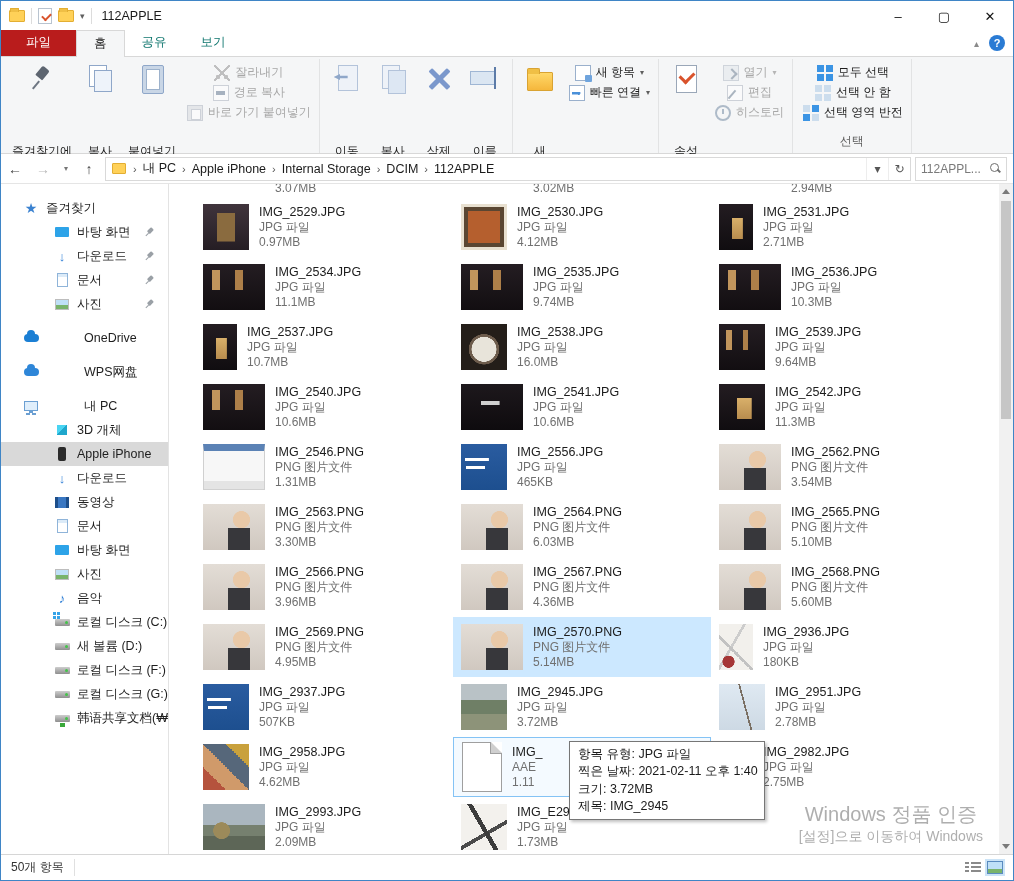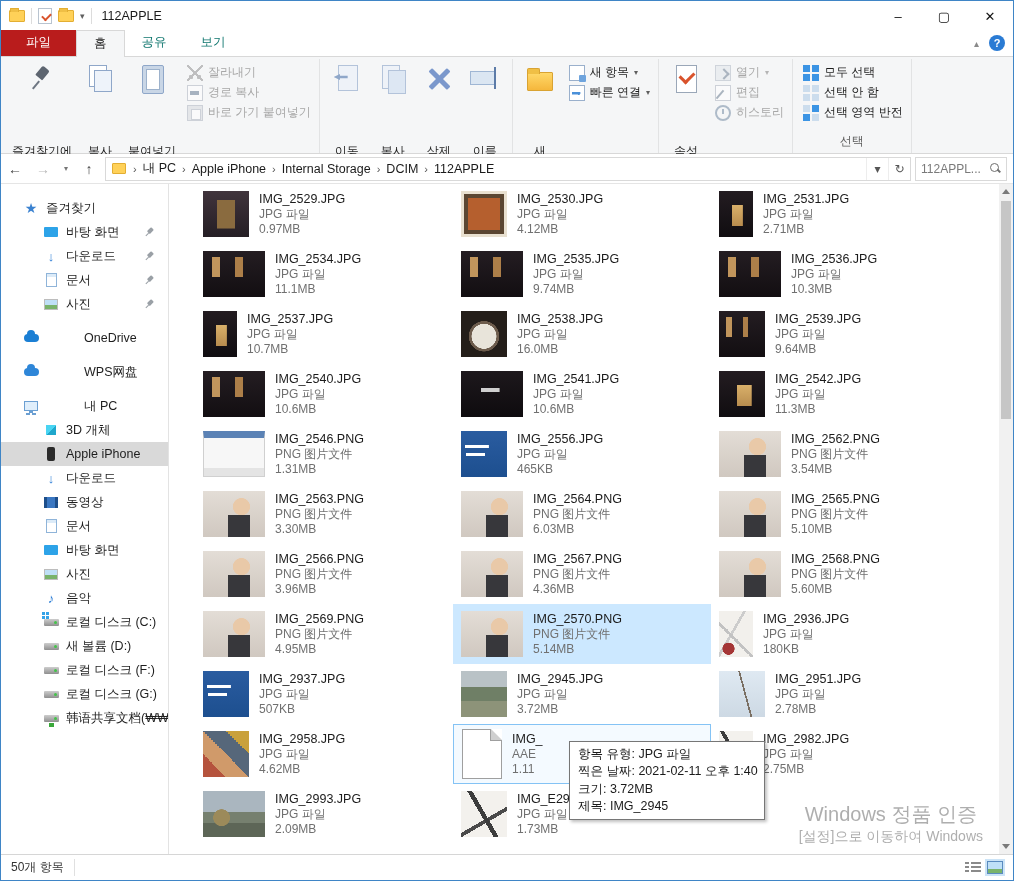--- a/index.html
+++ b/index.html
@@ -29,21 +29,21 @@
   .collapse-caret { color:#8a8a8a; font-size:10px; }
   .help-circle { width:16px; height:16px; border-radius:50%; background:#2a7bd4; color:#fff; font-size:11px; font-weight:bold; display:flex; align-items:center; justify-content:center; }
 
   
   .ribbon { height:97px; background:#f5f6f7; border-bottom:1px solid #d8d8d8; display:flex; align-items:stretch; padding:2px 0 0 2px; flex:0 0 auto; }
   .rgroup { display:flex; flex-direction:column; border-right:1px solid #e2e3e4; padding:1px 4px 0; }
   .rbody { display:flex; align-items:flex-start; flex:1 1 auto; }
   .rlabel { text-align:center; color:#5d5d5d; font-size:12px; padding:2px 6px 3px; }
   .rlarge { display:flex; flex-direction:column; align-items:center; padding:3px 5px 2px; min-width:46px; max-width:78px; background:none; border:none; font:inherit; color:#1e1e1e;gap:48px; }
   .rlarge .lbl { font-size:12px; line-height:13px; text-align:center; }
-  .rsmallcol { display:flex; flex-direction:column; justify-content:flex-start; padding:4px 4px 0 6px; gap:3px; }
+  .rsmallcol { display:flex; flex-direction:column; justify-content:flex-start; padding:4px 4px 0 6px; gap:3px;align-items:center; }
   .rsmall { display:flex; align-items:center; gap:5px; background:none; border:none; font:inherit; font-size:12px; color:#1e1e1e; white-space:nowrap; }
   .dis { color:#a7a7a7 !important; }
   .dis .icn { opacity:.5; filter:grayscale(60%); }
   .caret { font-size:8px; color:#5f5f5f; }
   .dis .caret { color:#b5b5b5; }
 
   .lic { width:34px; height:32px; position:relative; margin-bottom:2px; }
   .sic { width:16px; height:16px; position:relative; flex:0 0 16px; }
 
   
@@ -103,21 +103,21 @@
   .searchbox { width:92px; height:24px; border:1px solid #d9d9d9; display:flex; align-items:center; padding:0 5px; gap:4px; }
   .searchtext { flex:1; color:#7a7a7a; font-size:12px; white-space:nowrap; overflow:hidden; }
   .mag { width:11px; height:11px; position:relative; flex:0 0 11px; }
   .mag::before { content:""; position:absolute; left:0; top:0; width:7px; height:7px; border:1.5px solid #6f6f6f; border-radius:50%; }
   .mag::after { content:""; position:absolute; left:7px; top:7px; width:4px; height:1.5px; background:#6f6f6f; transform:rotate(45deg); }
 
   
   .content { flex:1 1 auto; display:flex; min-height:0; position:relative; }
   .sidebar { width:168px; flex:0 0 168px; border-right:1px solid #e3e3e3; padding-top:12px; overflow:hidden; background:#fff; }
   .side-item { height:24px; display:flex; align-items:center; gap:7px; padding-left:22px; position:relative; font-size:12.5px; white-space:nowrap; }
-  .side-item.lvl1 { padding-left:42px; }
+  .side-item.lvl1 { padding-left:53px; }
   .side-item.gap { margin-top:10px;gap:45px; }
   .side-item.selected { background:#d9d9d9; }
   .si { width:16px; height:16px; flex:0 0 16px; position:relative; display:flex; align-items:center; justify-content:center; }
   .pin { position:absolute; right:14px; top:7px; width:10px; height:10px; transform:rotate(45deg); }
   .pin::before { content:""; position:absolute; left:3px; top:0; width:4px; height:6px; background:#9aa0a6; border-radius:1px; }
   .pin::after { content:""; position:absolute; left:4.5px; top:6px; width:1px; height:4px; background:#9aa0a6; }
 
   .i-star { color:#3b82d0; font-size:14px; }
   .i-down { color:#2f7fd6; font-weight:bold; font-size:13px; }
   .i-desktop { width:14px; height:10px; background:#2da3e8; border-radius:1px; }
@@ -524,20 +524,25 @@
   </div>
         <div class="side-item lvl1">
     <span class="si">
             <span class="i-drive net"></span>
           </span>
     <span class="slabel">韩语共享文档(₩₩19</span>
   </div>
       </div>
 
     <div class="files">
+      <div class="partialrow">
+        <span>3.07MB</span>
+        <span>3.02MB</span>
+        <span>2.94MB</span>
+      </div>
       <div class="grid" id="grid">
           <div class="fcell">
     <div class="th square t-gallery1"></div>
     <div class="finfo">
       <span class="fname">IMG_2529.JPG</span>
       <span class="ftype">JPG 파일</span>
       <span class="fsize">0.97MB</span>
     </div>
   </div>
           <div class="fcell">

